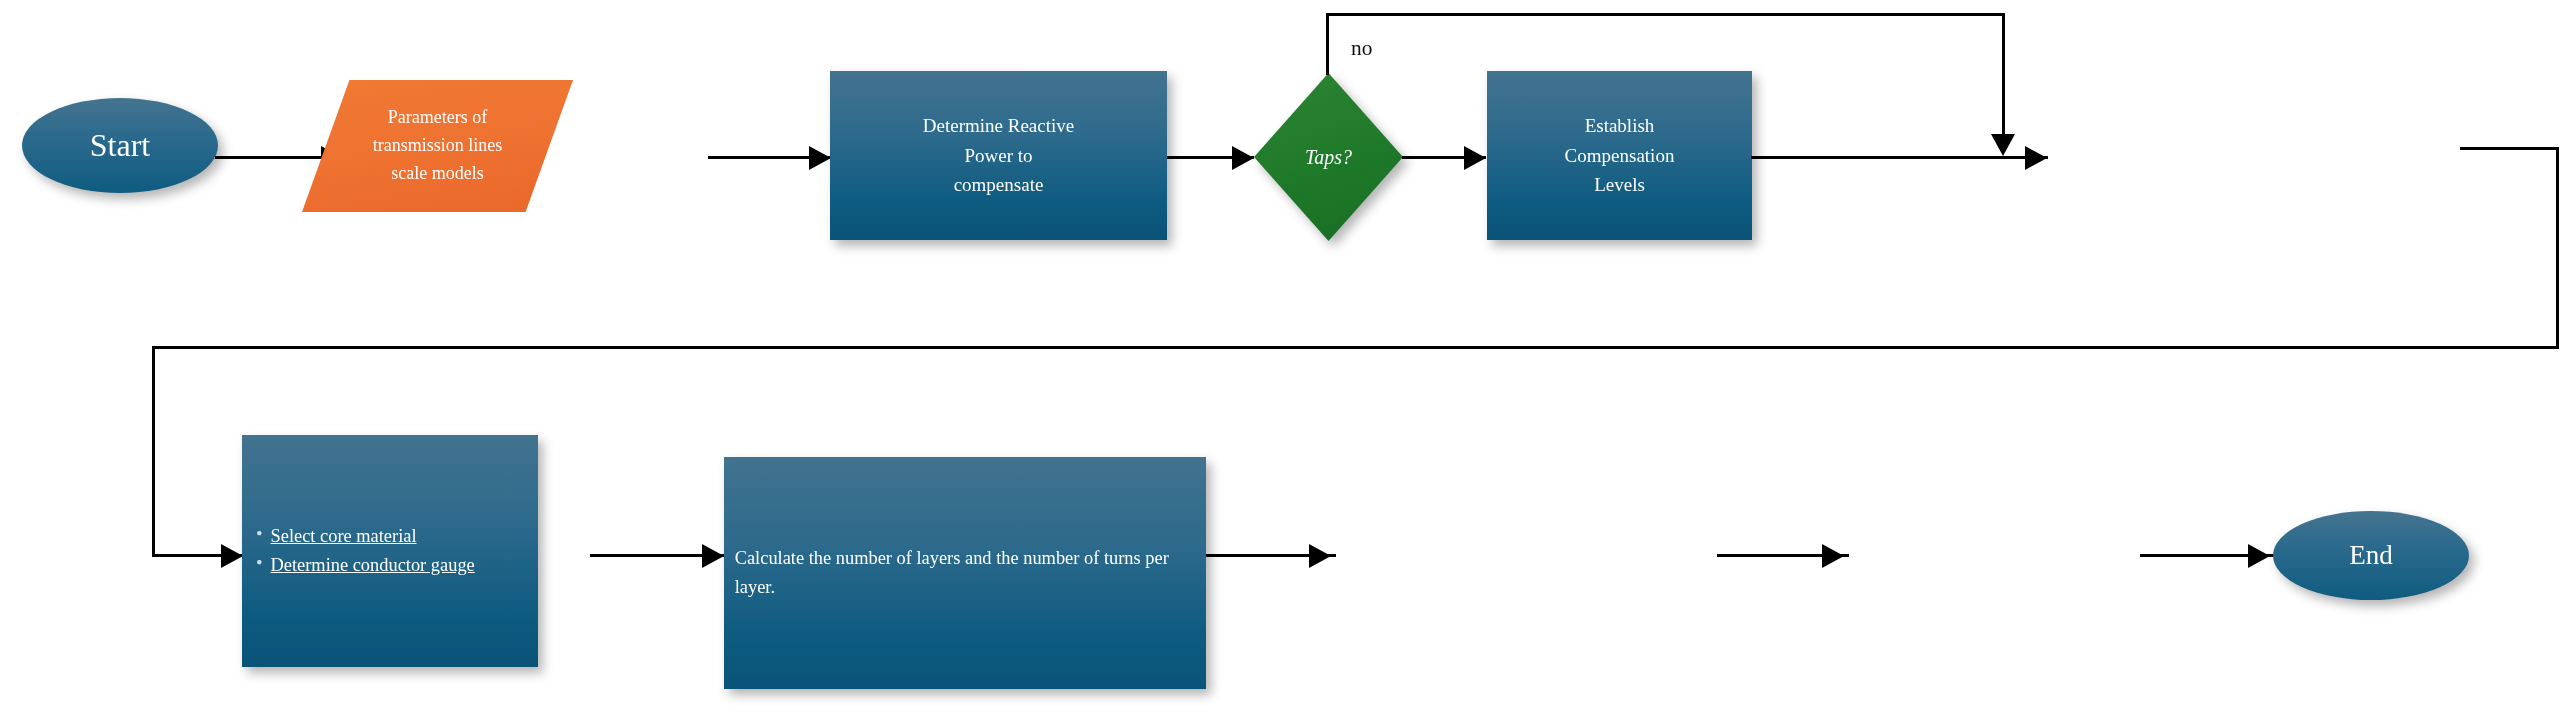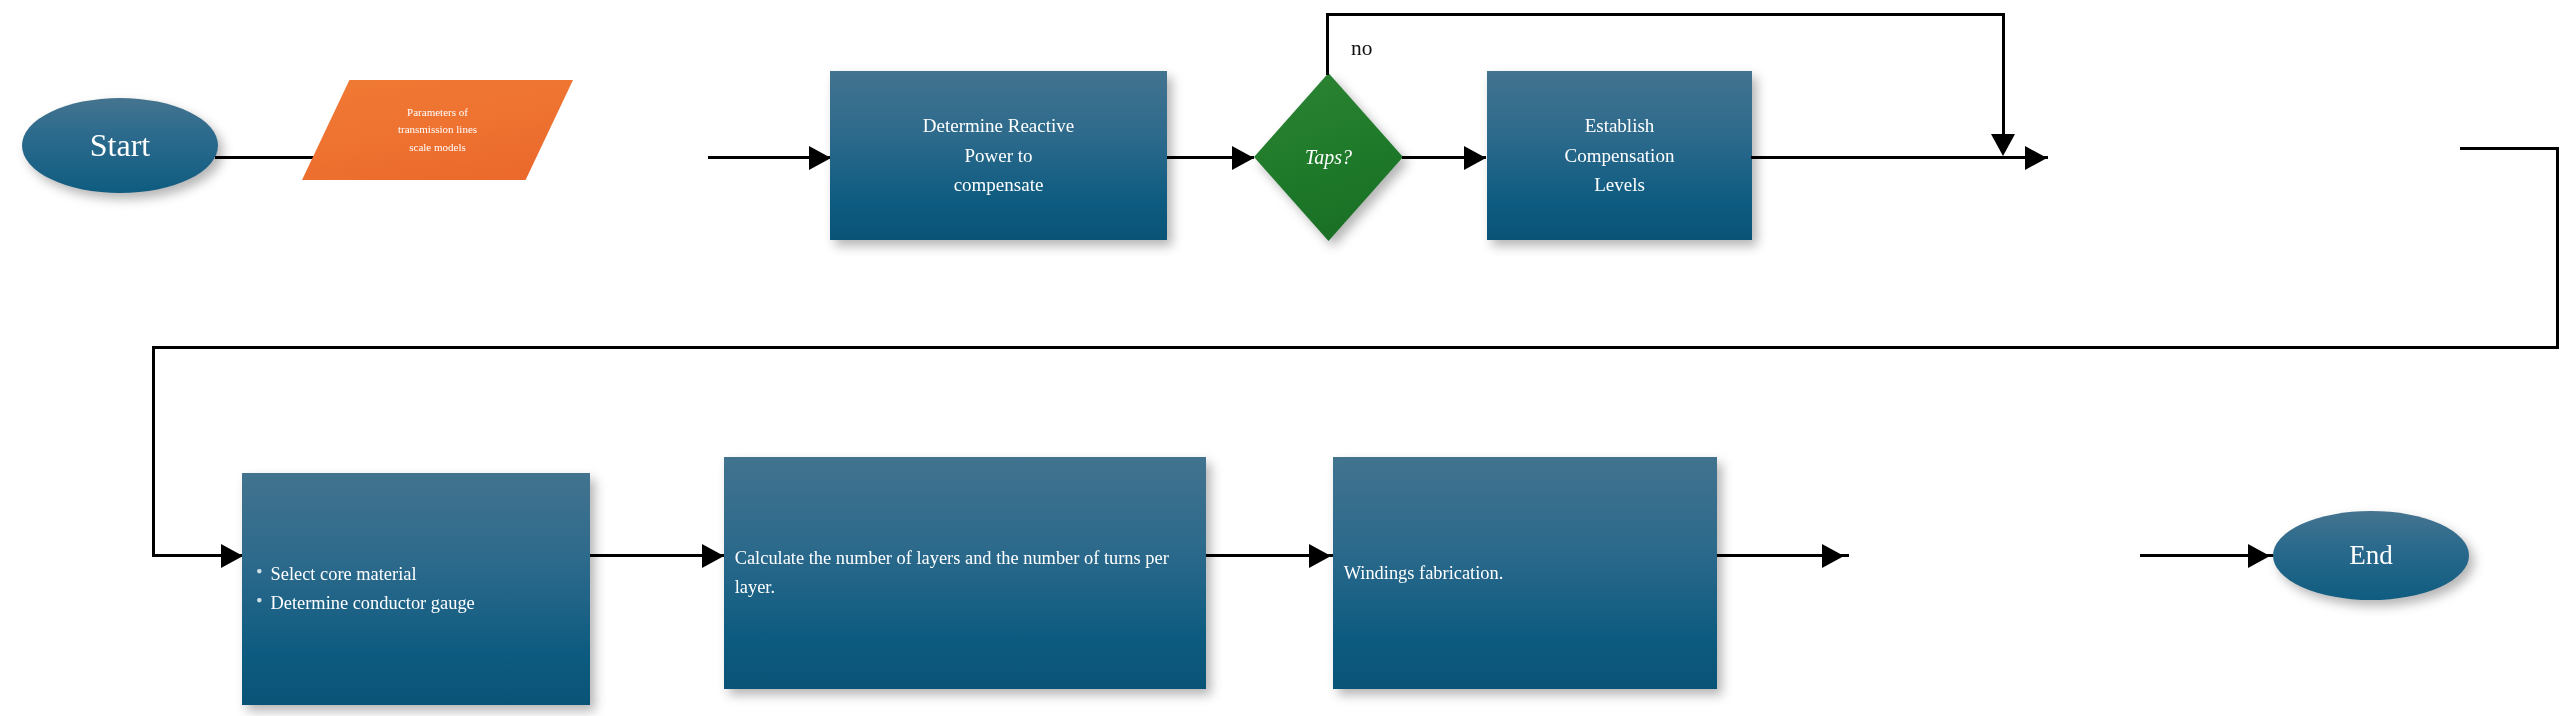--- a/index.html
+++ b/index.html
@@ -126,21 +126,21 @@
 
 <div id="canvas">
 
   <div class="node terminator" style="left:22px; top:98px; width:196px; height:95px; font-size:32px;">
     <span class="node-text">Start</span>
   </div>
 
   <div class="hline" style="left:215px; top:156px; width:114px;"></div>
   <div class="arrow arrow-right" style="left:321px; top:146px;"></div>
 
-  <div class="node parallelogram" style="left:302px; top:80px; width:271px; height:100px; font-size:11px;">
+  <div class="node parallelogram" style="left:302px; top:80px; width:271px; height:132px; font-size:18px;">
     <span class="node-text">
       <span>Parameters of</span><br>
       <span>transmission  lines</span><br>
       <span>scale models</span>
     </span>
   </div>
 
   <div class="hline" style="left:708px; top:156px; width:122px;"></div>
   <div class="arrow arrow-right" style="left:809px; top:146px;"></div>
 
@@ -182,40 +182,37 @@
   <div class="arrow arrow-right" style="left:2025px; top:146px;"></div>
 
 
   <div class="hline" style="left:2460px; top:147px; width:99px;"></div>
   <div class="vline" style="left:2556px; top:147px; height:202px;"></div>
   <div class="hline" style="left:152px; top:346px; width:2407px;"></div>
   <div class="vline" style="left:152px; top:346px; height:211px;"></div>
   <div class="hline" style="left:152px; top:554px; width:95px;"></div>
   <div class="arrow arrow-right" style="left:221px; top:544px;"></div>
 
-  <div class="node rect" style="left:242px; top:473px; width:348px; height:232px; font-size:18.4px;">
+  <div class="node rect" style="left:242px; top:435px; width:296px; height:232px; font-size:18.4px;text-decoration:underline;">
     <span class="node-text bulleted">
       <span class="bullet-line">Select core material</span>
       <span class="bullet-line">Determine conductor gauge</span>
     </span>
   </div>
 
   <div class="hline" style="left:590px; top:554px; width:137px;"></div>
   <div class="arrow arrow-right" style="left:702px; top:544px;"></div>
 
   <div class="node rect" style="left:724px; top:457px; width:482px; height:232px; font-size:18.4px;">
     <span class="node-text" style="text-align:left;">Calculate the number of layers and the number of turns per layer.</span>
   </div>
 
   <div class="hline" style="left:1206px; top:554px; width:130px;"></div>
   <div class="arrow arrow-right" style="left:1309px; top:544px;"></div>
 
-  <div class="node rect" style="left:1333px; top:457px; width:384px; height:232px; font-size:18.4px;">
-    <span class="node-text" style="text-align:left;">Windings fabrication.</span>
-  </div>
 
   <div class="hline" style="left:1717px; top:554px; width:132px;"></div>
   <div class="arrow arrow-right" style="left:1822px; top:544px;"></div>
 
 
   <div class="hline" style="left:2140px; top:554px; width:134px;"></div>
   <div class="arrow arrow-right" style="left:2248px; top:544px;"></div>
 
   <div class="node terminator" style="left:2273px; top:511px; width:196px; height:89px; font-size:27px;">
     <span class="node-text">End</span>

